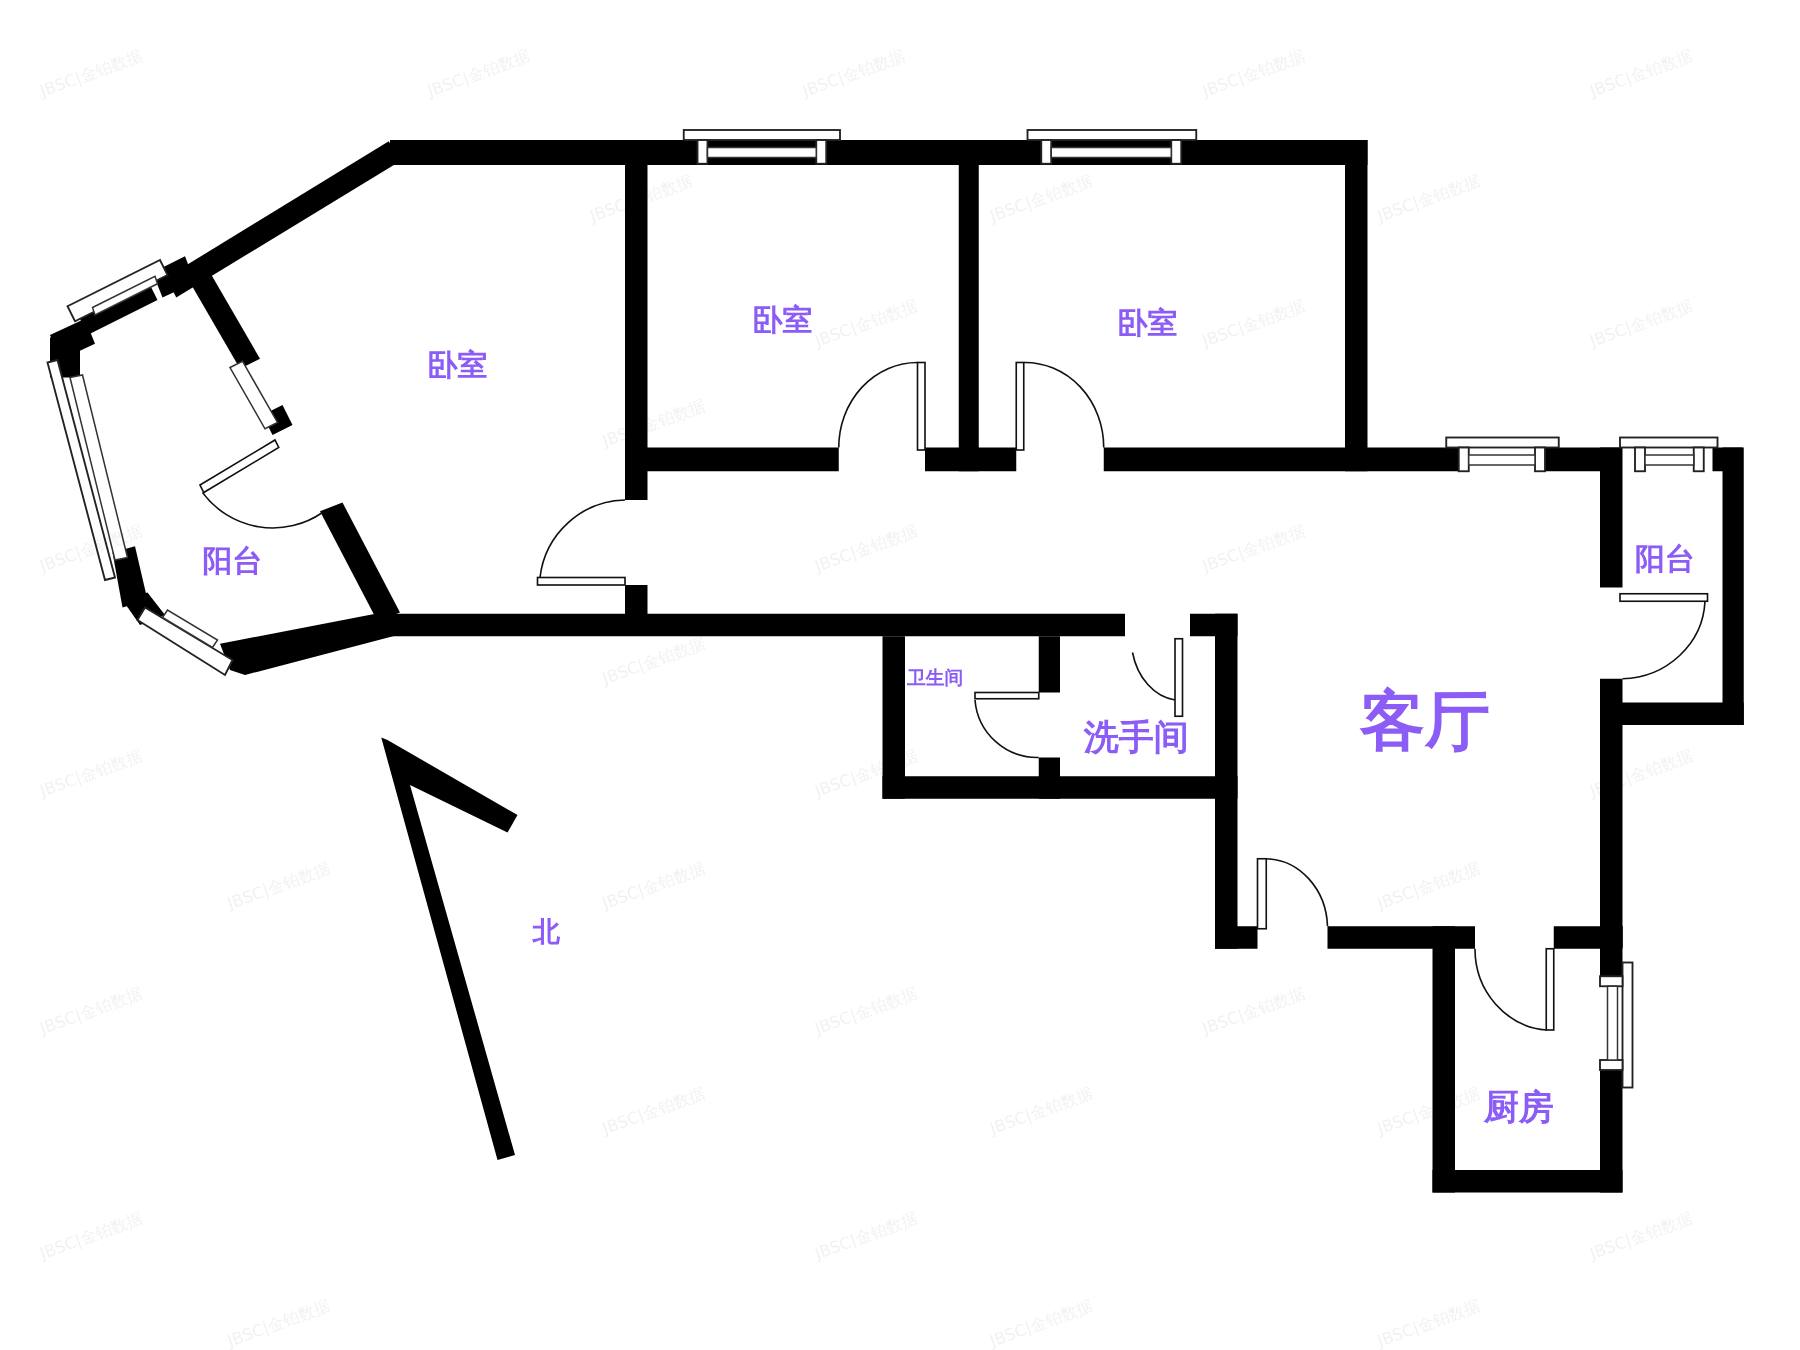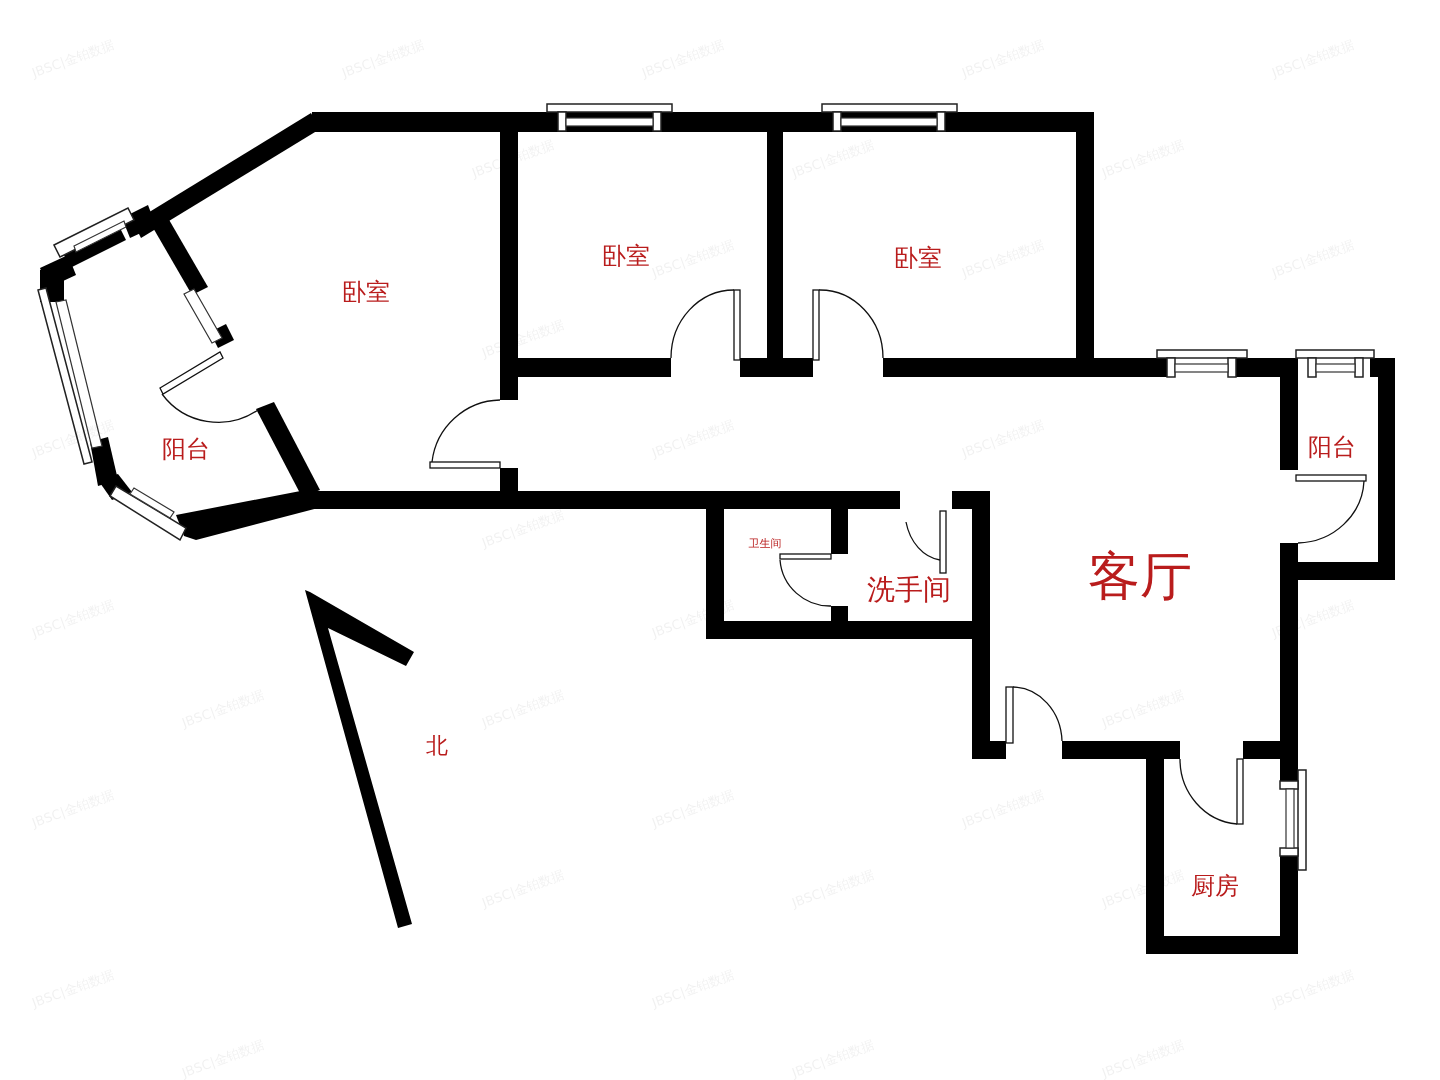--- a/index.html
+++ b/index.html
@@ -4,22 +4,22 @@
 <style>
   html, body { margin: 0; padding: 0; background: #ffffff; }
   body { width: 1440px; height: 1080px; overflow: hidden; position: relative;
          font-family: "DejaVu Sans", sans-serif; }
   svg { position: absolute; left: 0; top: 0; }
   .wall { fill: #000; }
   .win-frame { fill: #fff; stroke: #222; stroke-width: 1.5; }
   .win-glass { fill: #fff; stroke: #333; stroke-width: 1.2; }
   .door-leaf { fill: #fff; stroke: #111; stroke-width: 1.3; }
   .door-arc { fill: none; stroke: #111; stroke-width: 1.3; }
-  .label { position: absolute; color: #b91c1c; white-space: nowrap; transform: translate(-50%, -50%);
-           font-family: "DejaVu Sans", sans-serif; }
+  .label { position: absolute; color: #8b5cf6; white-space: nowrap; transform: translate(-50%, -50%);
+           font-family: "DejaVu Sans", sans-serif; font-weight: bold; }
   .wm { position: absolute; color: rgba(0,0,0,0.06); font-size: 13px; transform: rotate(-20deg);
         white-space: nowrap; font-family: "DejaVu Sans", sans-serif; }
 </style>
 </head>
 <body>
 
 <svg width="1440" height="1080" viewBox="0 0 1440 1080">
 
   <g>
 
@@ -183,16 +183,16 @@
 <div class="wm" style="left:180px;top:1050px">JBSC|金铂数据</div>
 <div class="wm" style="left:790px;top:1050px">JBSC|金铂数据</div>
 <div class="wm" style="left:1100px;top:1050px">JBSC|金铂数据</div>
 
 <div class="label" style="left:366px;top:292px;font-size:24px">卧室</div>
 <div class="label" style="left:626px;top:256px;font-size:24px">卧室</div>
 <div class="label" style="left:918px;top:258px;font-size:24px">卧室</div>
 <div class="label" style="left:186px;top:449px;font-size:24px">阳台</div>
 <div class="label" style="left:1332px;top:447px;font-size:24px">阳台</div>
 <div class="label" style="left:1140px;top:577px;font-size:52px">客厅</div>
-<div class="label" style="left:765px;top:543px;font-size:11px">卫生间</div>
+<div class="label" style="left:748px;top:543px;font-size:15px">卫生间</div>
 <div class="label" style="left:909px;top:590px;font-size:28px">洗手间</div>
-<div class="label" style="left:1215px;top:886px;font-size:24px">厨房</div>
+<div class="label" style="left:1215px;top:886px;font-size:28px">厨房</div>
 <div class="label" style="left:437px;top:746px;font-size:22px">北</div>
 
 </body></html>

